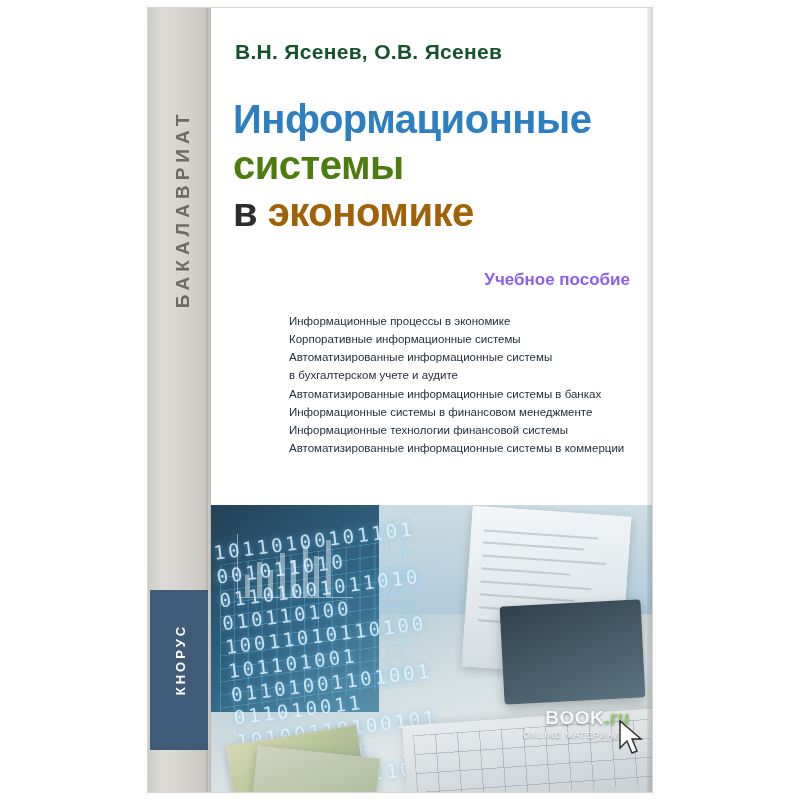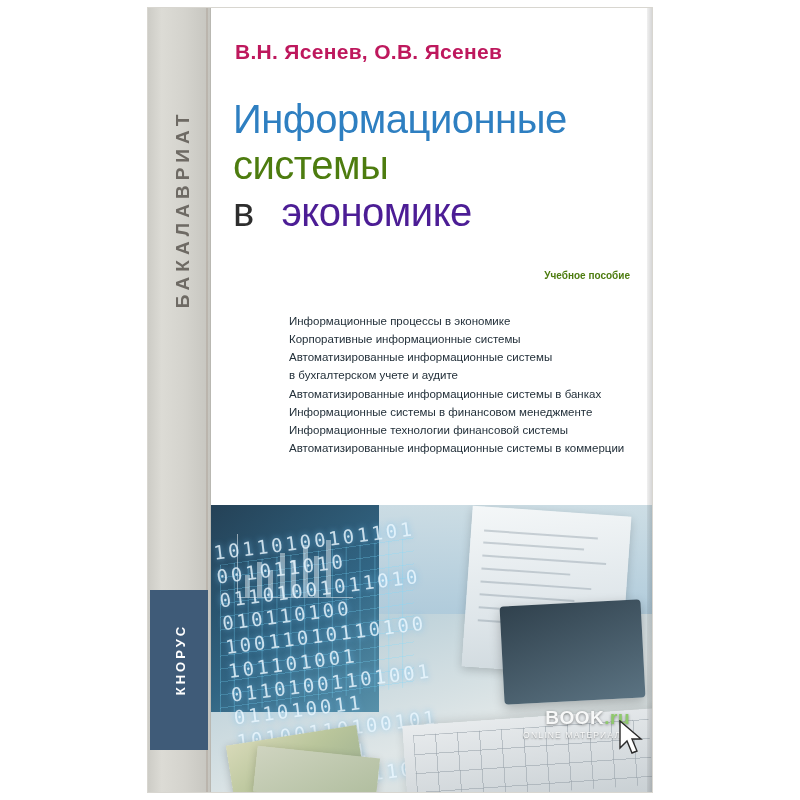--- a/index.html
+++ b/index.html
@@ -97,48 +97,48 @@
     bottom: 0;
     background: #ffffff;
   }
 
   .authors {
     position: absolute;
     left: 24px;
     top: 32px;
     font-size: 21px;
     font-weight: bold;
-    color: #be185d;
+    color: #14532d;
     letter-spacing: .3px;
   }
 
   .title-block {
     position: absolute;
     left: 22px;
     top: 88px;
     right: 12px;
   }
   .title-line {
     font-size: 40px;
-    font-weight: normal;
+    font-weight: bold;
     line-height: 1.16;
     letter-spacing: -0.5px;
   }
   .title-line.blue { color: #2e7fc1; }
   .title-line.blue2 { color: #4d7c0f; }
   .title-line.mixed .w1 { color: #2d2d2d; }
-  .title-line.mixed .w2 { color: #4c1d95; margin-left: 17px; }
+  .title-line.mixed .w2 { color: #a16207; }
 
   .subtitle {
     position: absolute;
     right: 22px;
     top: 262px;
-    font-size: 10px;
-    font-weight: bold;
-    color: #4d7c0f;
+    font-size: 17px;
+    font-weight: bold;
+    color: #8b5cf6;
   }
 
   .toc {
     position: absolute;
     left: 78px;
     top: 304px;
     right: 14px;
   }
   .toc-item {
     font-size: 11.5px;

